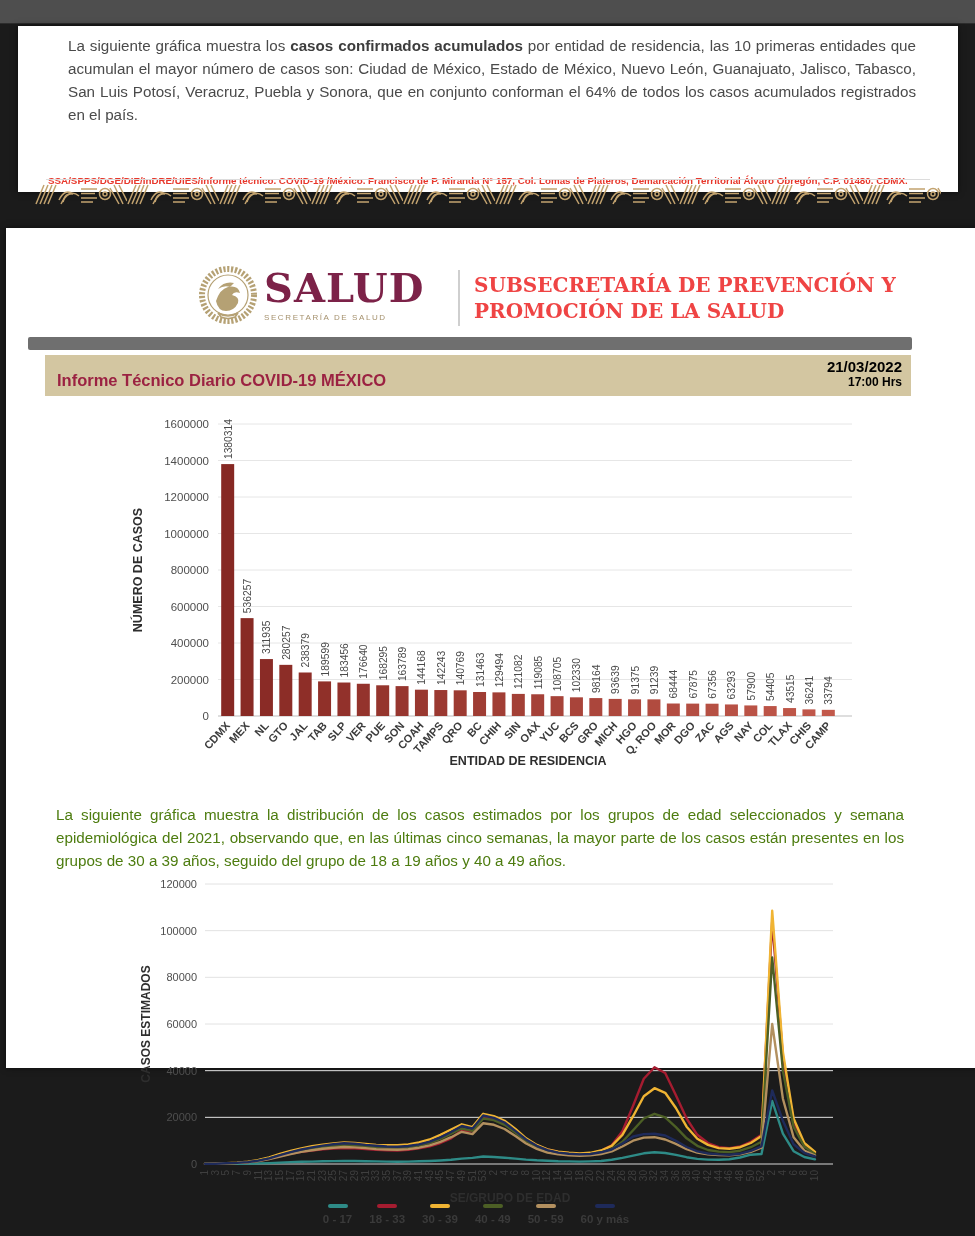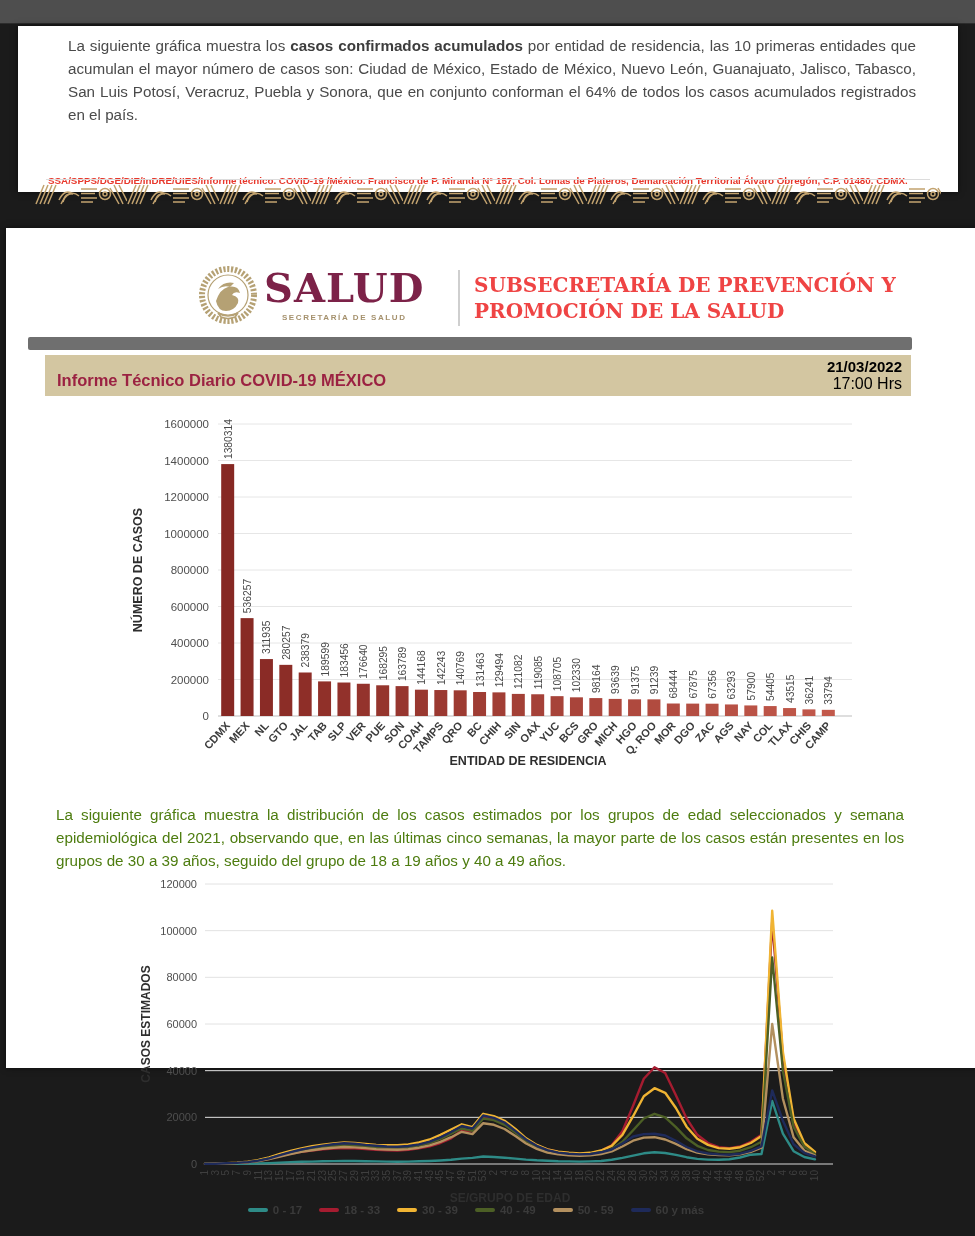--- a/index.html
+++ b/index.html
@@ -17,41 +17,41 @@
   .source-text{position:absolute;left:30px;top:120px;width:882px;font-size:9.8px;line-height:1.5;
                font-weight:700;color:#e8372b;margin-top:28px;}
   .thin-rule{position:absolute;left:28px;top:153px;width:884px;height:1px;background:#dcdcdc;}
   .pattern-band{position:absolute;left:17px;top:158px;width:906px;height:21px;}
 
   
   .seal{position:absolute;left:192px;top:33px;}
   .brand{position:absolute;left:258px;top:40px;color:#7c2248;}
   .brand-name{font-family:"DejaVu Serif","Liberation Serif",serif;font-weight:700;font-size:40px;
               letter-spacing:1px;line-height:1;}
-  .brand-sub{font-size:8px;letter-spacing:1.6px;color:#a5916d;font-weight:700;margin-top:5px;text-align:center;}
+  .brand-sub{font-size:8px;letter-spacing:1.6px;color:#a5916d;font-weight:400;margin-top:5px;}
   .hdr-divider{position:absolute;left:452px;top:42px;width:2px;height:56px;background:#cfcfcf;}
   .org{position:absolute;left:468px;top:44px;color:#ef4444;
        font-family:"DejaVu Serif","Liberation Serif",serif;font-weight:700;font-size:20px;line-height:1.32;}
 
   .gray-bar{position:absolute;left:22px;top:109px;width:884px;height:13px;background:#6f6f6f;border-radius:2px;}
   .tan-bar{position:absolute;left:39px;top:127px;width:866px;height:41px;background:#d3c6a1;}
   .report-title{position:absolute;left:12px;bottom:6px;font-size:16.5px;font-weight:800;color:#9b2242;}
   .date-block{position:absolute;right:9px;top:3px;text-align:right;color:#000000;}
   .date-val{font-size:15px;font-weight:700;}
-  .time-val{font-size:16px;font-weight:400;}
+  .time-val{font-size:12px;font-weight:700;}
 
   .p2-text{position:absolute;left:50px;top:575px;width:848px;font-size:15.2px;line-height:1.52;
            color:#4d7c0f;text-align:justify;}
 
   .barchart-svg{position:absolute;left:100px;top:172px;}
   .linechart-svg{position:absolute;left:114px;top:644px;}
 
   .legend-row{position:absolute;left:0;top:976px;width:940px;display:flex;justify-content:center;
               align-items:center;gap:17px;}
-  .legend-item{display:flex;align-items:center;gap:5px;}
+  .legend-item{display:flex;align-items:center;gap:5px;flex-direction:column;}
   .legend-swatch{display:inline-block;width:20px;height:3.5px;border-radius:2px;}
   .legend-label{font-size:11.5px;font-weight:600;color:#3a3a3a;}
 
   text{font-family:"Liberation Sans",sans-serif;}
 </style>
 </head>
 <body>
 
 <div class="screen">
   <div class="top-band"></div>

